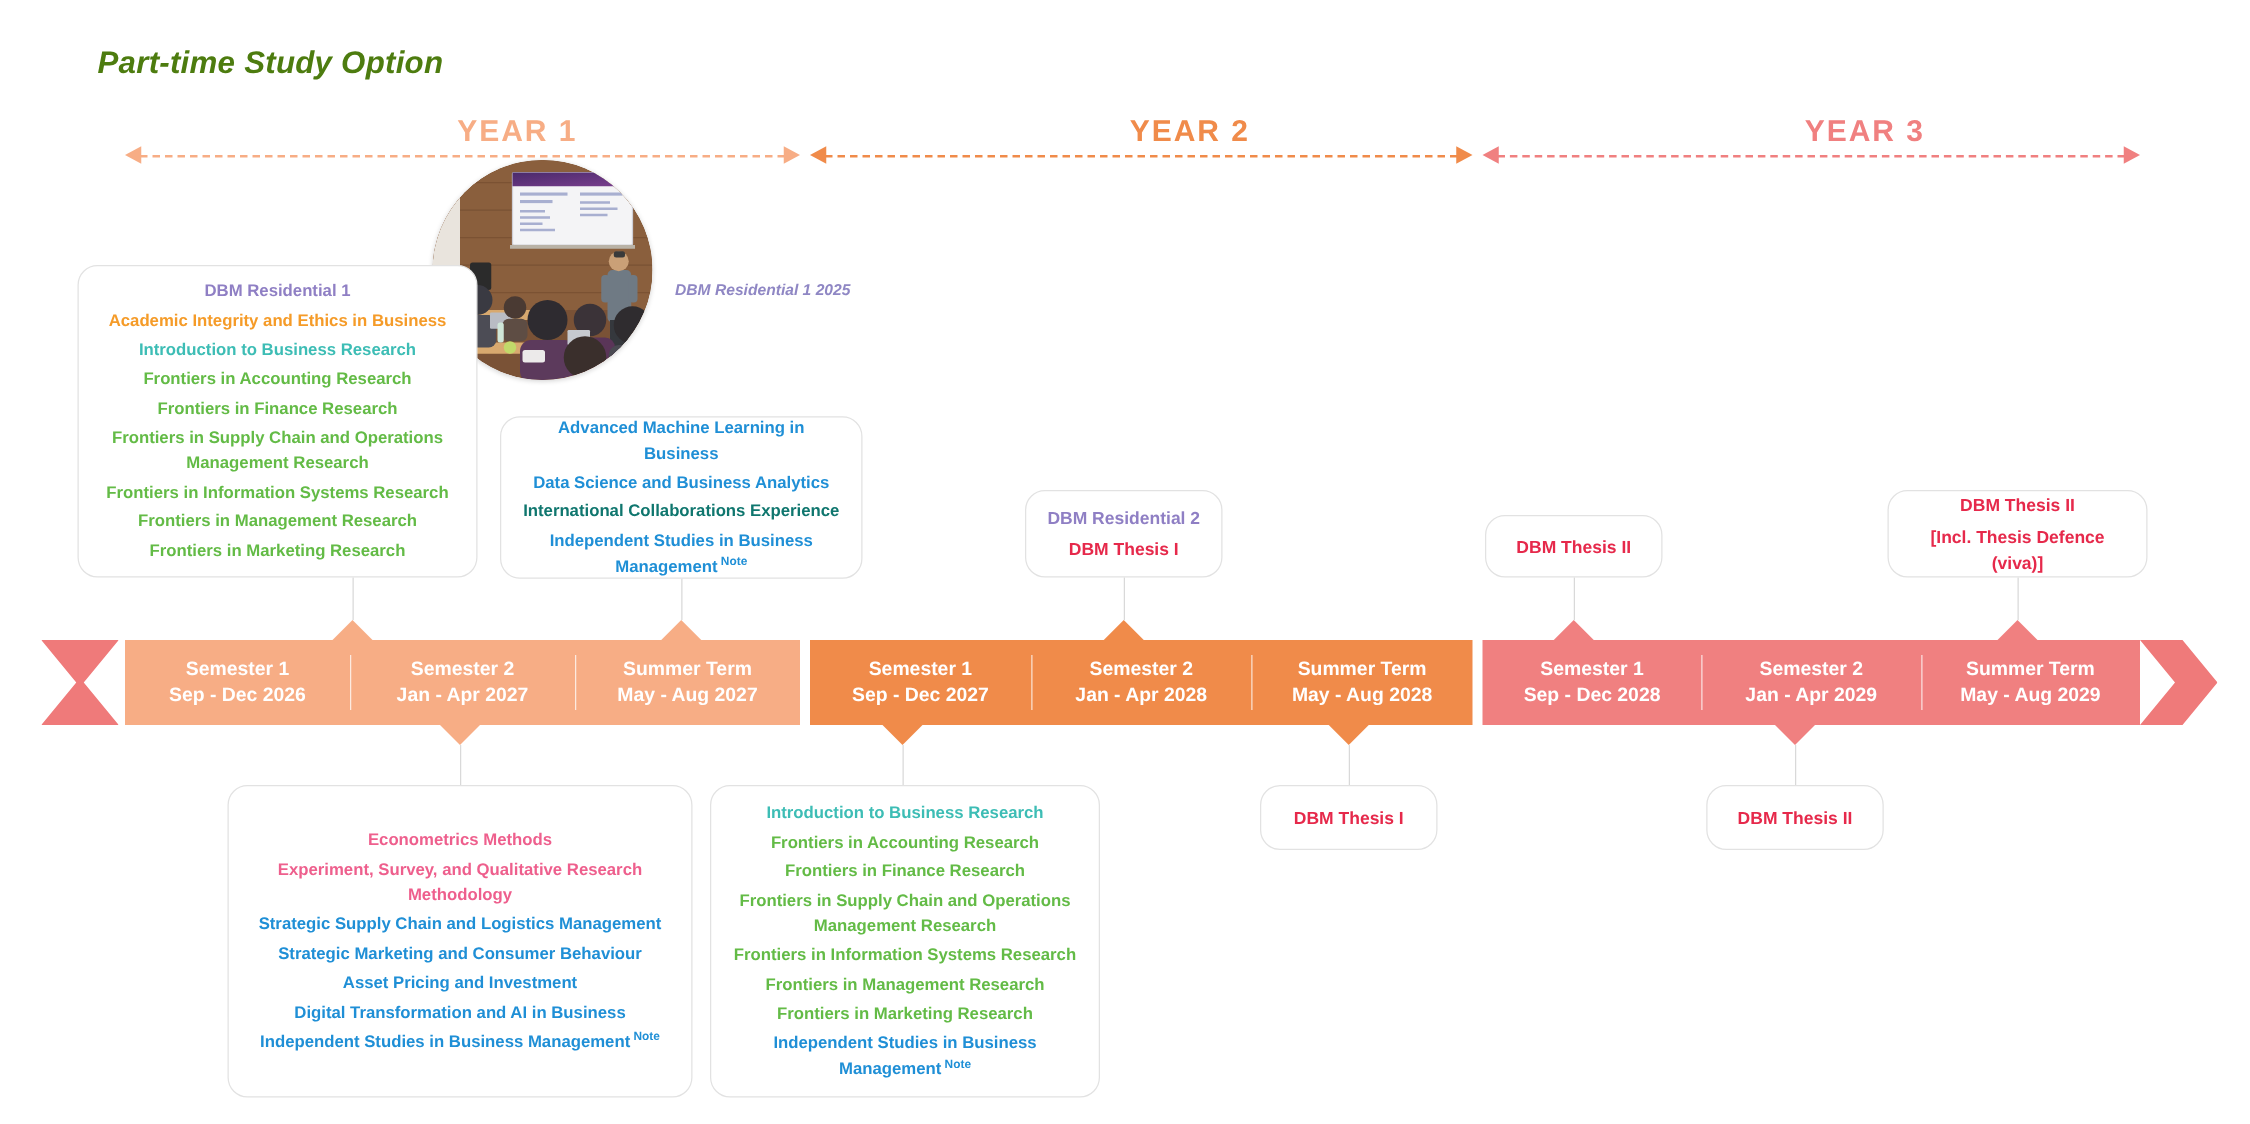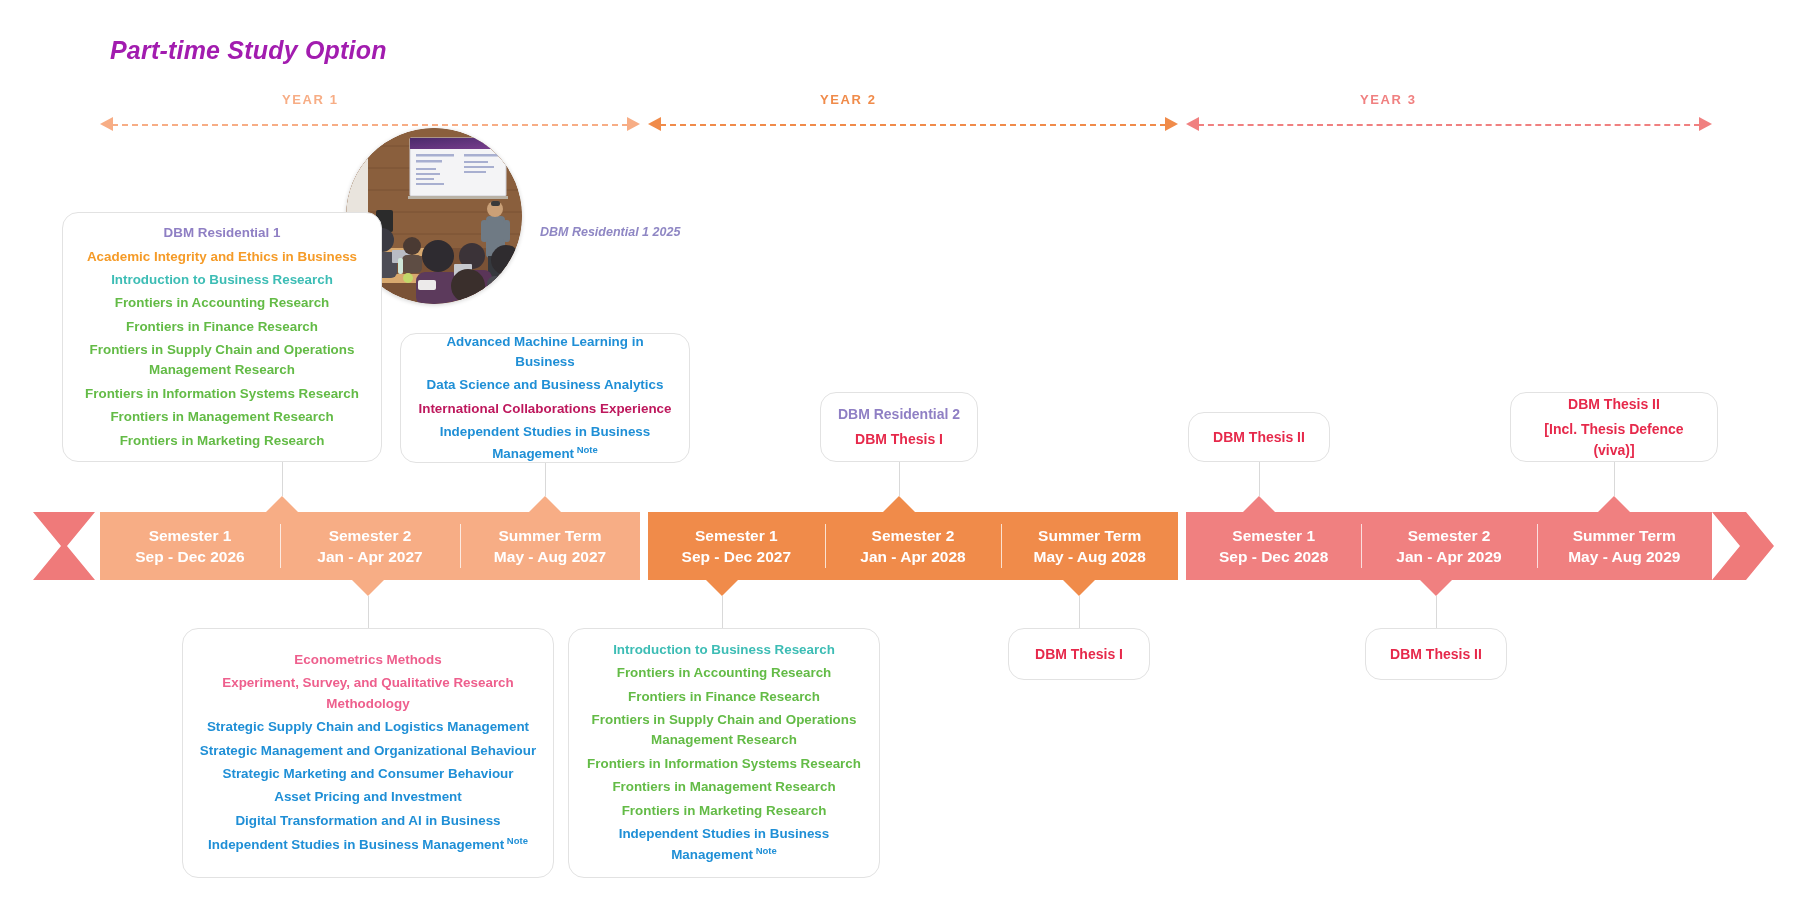--- a/index.html
+++ b/index.html
@@ -7,30 +7,30 @@
     width:1800px;height:899px;
     background:#ffffff;
     font-family:"Liberation Sans", sans-serif;
     overflow:hidden;
     position:relative;
   }
   .stage{position:absolute;left:0;top:0;width:1800px;height:899px;}
 
   
   .title{
-    position:absolute;left:110px;top:36px;
+    position:absolute;left:78px;top:36px;
     font-size:25px;font-weight:bold;font-style:italic;
-    color:#a21caf;letter-spacing:.2px;white-space:nowrap;
+    color:#4d7c0f;letter-spacing:.2px;white-space:nowrap;
   }
 
   
   .year-label{
     position:absolute;top:92px;
-    font-size:13px;font-weight:bold;letter-spacing:1.6px;
-    text-align:left;white-space:nowrap;
+    font-size:24px;font-weight:bold;letter-spacing:1.6px;
+    text-align:right;white-space:nowrap;
   }
   .yr-line{
     position:absolute;top:124px;height:0;
     border-top:2px dashed;
   }
   .arrow-l,.arrow-r{position:absolute;top:117px;width:0;height:0;}
   .arrow-l{border-top:7px solid transparent;border-bottom:7px solid transparent;}
   .arrow-r{border-top:7px solid transparent;border-bottom:7px solid transparent;}
 
   
@@ -260,21 +260,21 @@
         <div class="ln" style="color: rgb(99, 187, 70);">Frontiers in Supply Chain and Operations Management Research</div>
         <div class="ln" style="color: rgb(99, 187, 70);">Frontiers in Information Systems Research</div>
         <div class="ln" style="color: rgb(99, 187, 70);">Frontiers in Management Research</div>
         <div class="ln" style="color: rgb(99, 187, 70);">Frontiers in Marketing Research</div>
       </div>
       <div class="stem" style="left: 282px; background: rgb(217, 217, 217); top: 462px; height: 34px;"></div>
       <div style="position: absolute; left: 266px; width: 0px; height: 0px; border-left: 16px solid transparent; border-right: 16px solid transparent; top: 496px; border-bottom: 16px solid rgb(247, 173, 133);"></div>
       <div class="card" style="left: 400px; top: 333px; width: 290px; height: 130px;">
         <div class="ln" style="color: rgb(31, 143, 214);">Advanced Machine Learning in Business</div>
         <div class="ln" style="color: rgb(31, 143, 214);">Data Science and Business Analytics</div>
-        <div class="ln" style="color: #be185d;">International Collaborations Experience</div>
+        <div class="ln" style="color: #0f766e;">International Collaborations Experience</div>
         <div class="ln" style="color: rgb(31, 143, 214);">Independent Studies in Business Management<span class="sup"> Note</span></div>
       </div>
       <div class="stem" style="left: 545px; background: rgb(217, 217, 217); top: 463px; height: 33px;"></div>
       <div style="position: absolute; left: 529px; width: 0px; height: 0px; border-left: 16px solid transparent; border-right: 16px solid transparent; top: 496px; border-bottom: 16px solid rgb(247, 173, 133);"></div>
       <div class="card small" style="left: 820px; top: 392px; width: 158px; height: 70px;">
         <div class="ln" style="color: rgb(143, 127, 196);">DBM Residential 2</div>
         <div class="ln" style="color: rgb(230, 41, 75);">DBM Thesis I</div>
       </div>
       <div class="stem" style="left: 899px; background: rgb(217, 217, 217); top: 462px; height: 34px;"></div>
       <div style="position: absolute; left: 883px; width: 0px; height: 0px; border-left: 16px solid transparent; border-right: 16px solid transparent; top: 496px; border-bottom: 16px solid rgb(240, 139, 74);"></div>
@@ -286,21 +286,20 @@
       <div class="card small" style="left: 1510px; top: 392px; width: 208px; height: 70px;">
         <div class="ln" style="color: rgb(230, 41, 75);">DBM Thesis II</div>
         <div class="ln" style="color: rgb(230, 41, 75);">[Incl. Thesis Defence (viva)]</div>
       </div>
       <div class="stem" style="left: 1614px; background: rgb(217, 217, 217); top: 462px; height: 34px;"></div>
       <div style="position: absolute; left: 1598px; width: 0px; height: 0px; border-left: 16px solid transparent; border-right: 16px solid transparent; top: 496px; border-bottom: 16px solid rgb(240, 128, 128);"></div>
       <div class="card" style="left: 182px; top: 628px; width: 372px; height: 250px;">
         <div class="ln" style="color: rgb(238, 95, 141);">Econometrics Methods</div>
         <div class="ln" style="color: rgb(238, 95, 141);">Experiment, Survey, and Qualitative Research Methodology</div>
         <div class="ln" style="color: rgb(31, 143, 214);">Strategic Supply Chain and Logistics Management</div>
-        <div class="ln" style="color: rgb(31, 143, 214);">Strategic Management and Organizational Behaviour</div>
         <div class="ln" style="color: rgb(31, 143, 214);">Strategic Marketing and Consumer Behaviour</div>
         <div class="ln" style="color: rgb(31, 143, 214);">Asset Pricing and Investment</div>
         <div class="ln" style="color: rgb(31, 143, 214);">Digital Transformation and AI in Business</div>
         <div class="ln" style="color: rgb(31, 143, 214);">Independent Studies in Business Management<span class="sup"> Note</span></div>
       </div>
       <div class="stem" style="left: 368px; background: rgb(217, 217, 217); top: 596px; height: 32px;"></div>
       <div style="position: absolute; left: 352px; width: 0px; height: 0px; border-left: 16px solid transparent; border-right: 16px solid transparent; top: 580px; border-top: 16px solid rgb(247, 173, 133);"></div>
       <div class="card" style="left: 568px; top: 628px; width: 312px; height: 250px;">
         <div class="ln" style="color: rgb(61, 189, 181);">Introduction to Business Research</div>
         <div class="ln" style="color: rgb(99, 187, 70);">Frontiers in Accounting Research</div>

